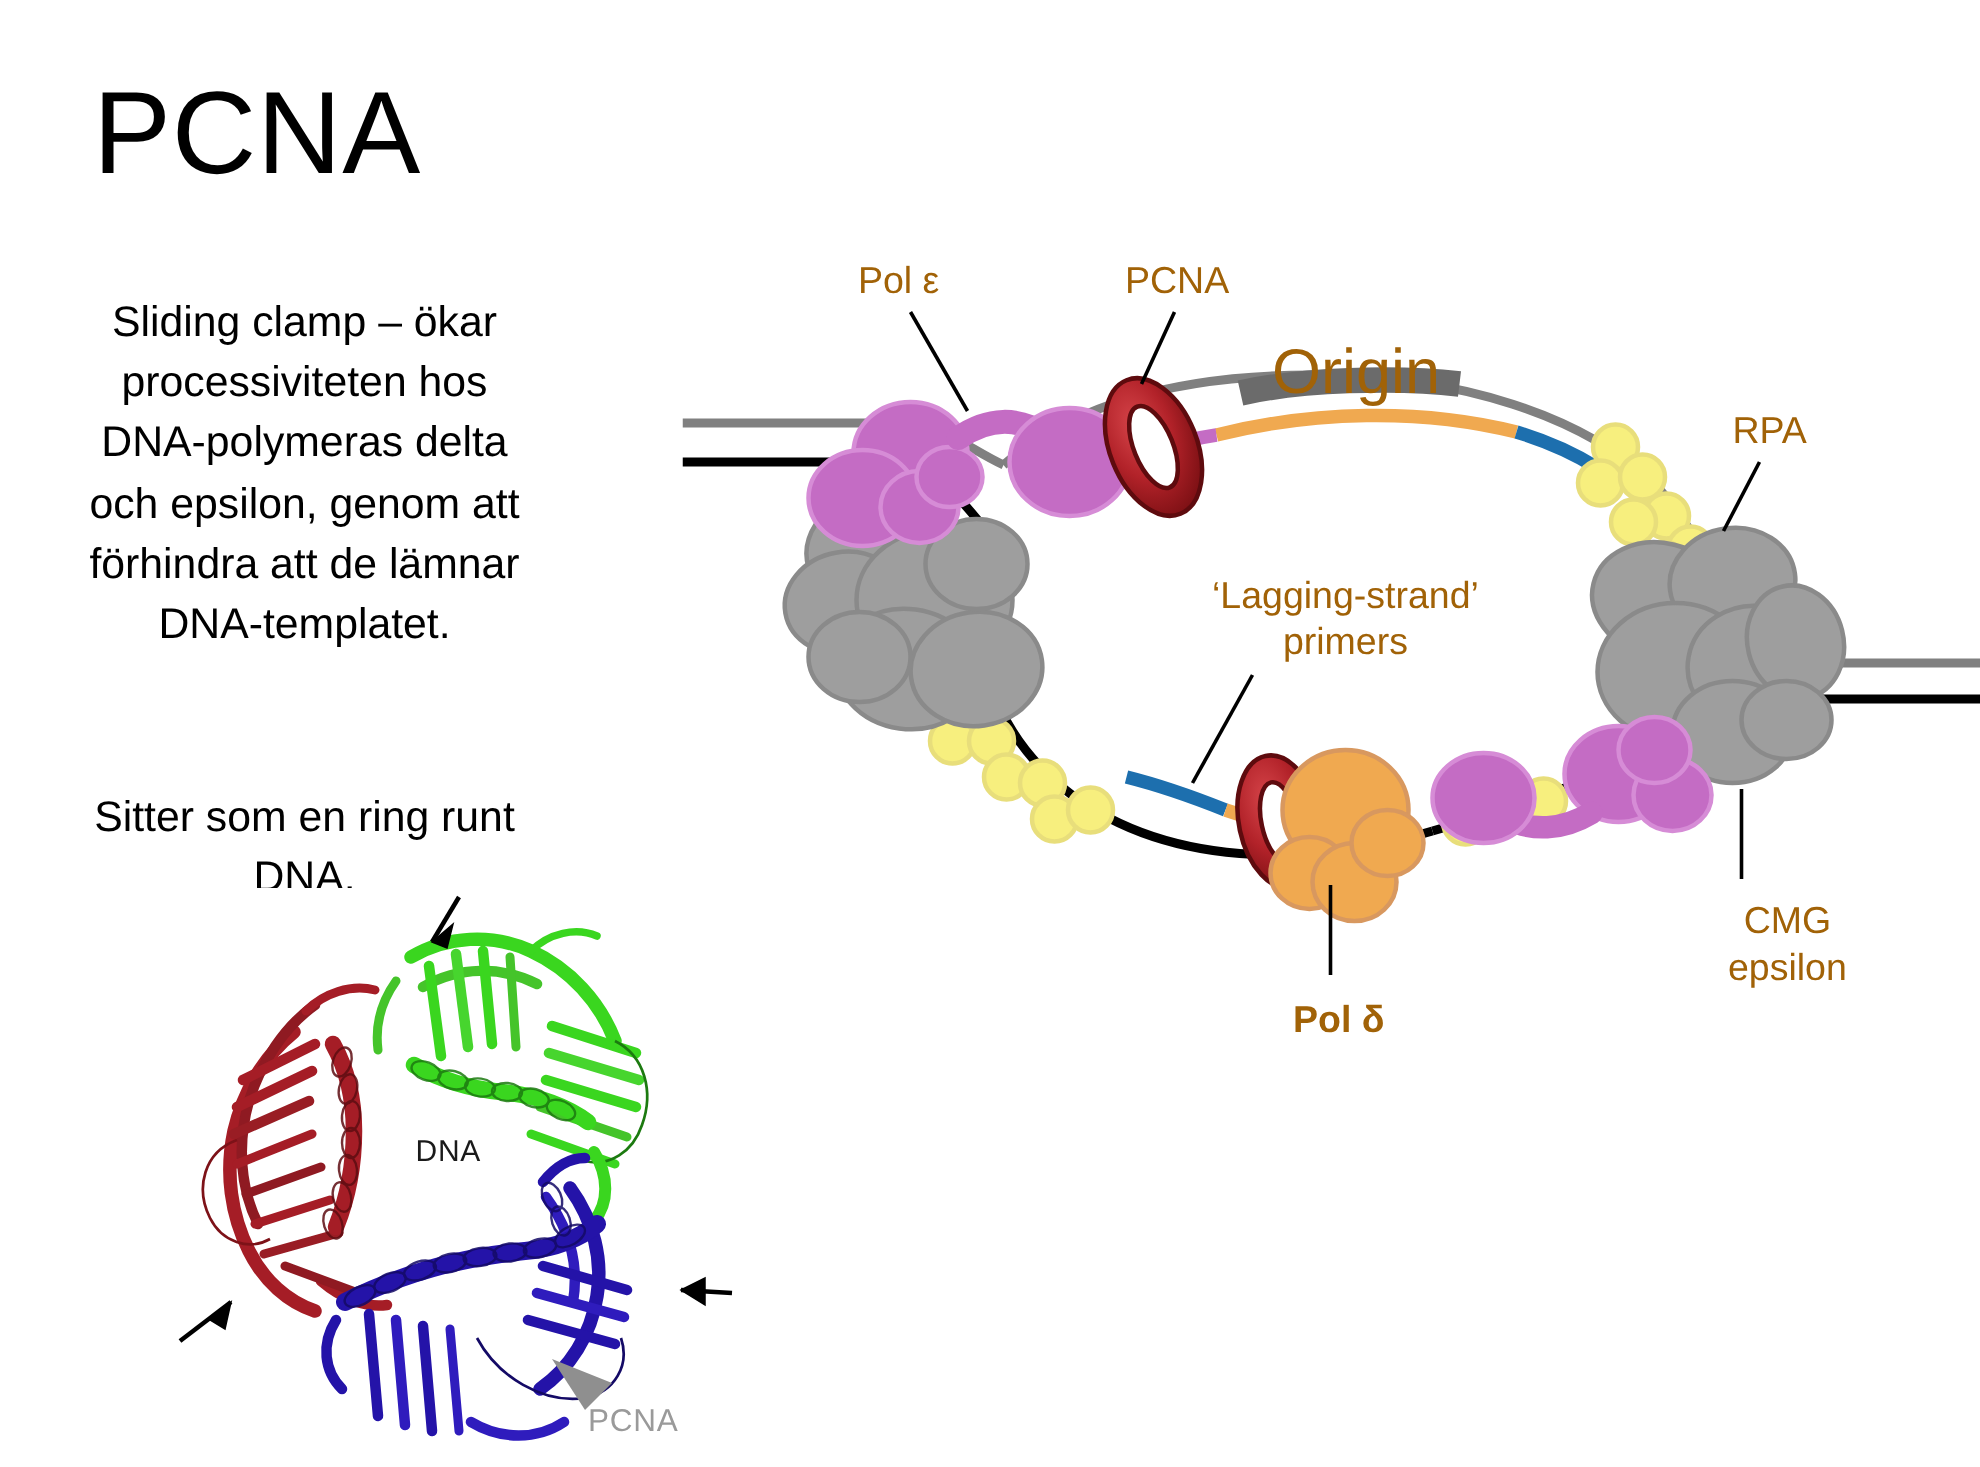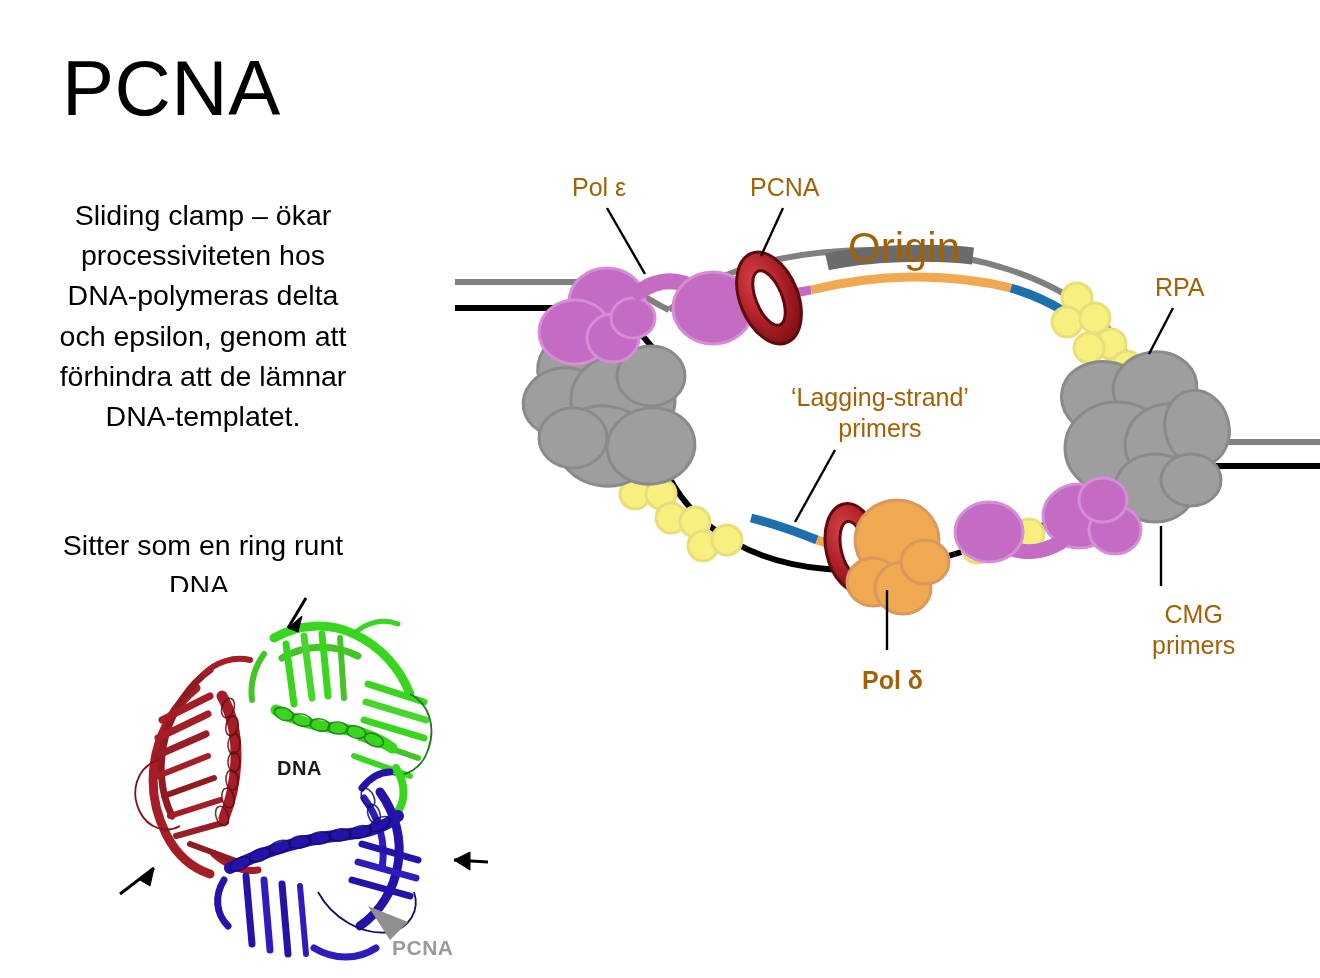--- a/index.html
+++ b/index.html
@@ -29,21 +29,21 @@
   #para-1{top:195px;}
   #para-2{top:525px;}
 
   
   #pcna-structure{
     position:absolute;left:118px;top:592px;
     width:372px;height:386px;
   }
   #pcna-structure svg{display:block;width:100%;height:100%;}
   .struct-label{
-    position:absolute;font-weight:bold;
+    position:absolute;font-weight:normal;
     letter-spacing:0.5px;
   }
   #struct-label-dna{
     left:277px;top:757px;font-size:20px;color:#1a1a1a;
   }
   #struct-label-idcl{
     left:392px;top:936px;font-size:21px;color:#9a9a9a;
   }
 
   
@@ -54,21 +54,21 @@
   #replication-diagram svg{display:block;width:100%;height:100%;}
 
   .diag-label{
     position:absolute;color:#a16207;font-size:25px;
     line-height:1.22;white-space:pre;
   }
   #label-pol-epsilon{left:572px;top:172px;}
   #label-pcna{left:750px;top:172px;}
   #label-origin{left:848px;top:222px;font-size:42px;}
   #label-rpa{left:1155px;top:272px;}
-  #label-lagging{left:791px;top:382px;}
+  #label-lagging{left:808px;top:382px;}
   #label-cmg{left:1152px;top:599px;}
   #label-pol-delta{left:862px;top:665px;font-weight:bold;}
 </style>
 </head>
 <body>
 
 <div class="slide">
 
   <div id="page-title">PCNA</div>
 
@@ -359,16 +359,16 @@
     </svg>
   </div>
 
   <div class="diag-label" id="label-pol-epsilon">Pol ε</div>
   <div class="diag-label" id="label-pcna">PCNA</div>
   <div class="diag-label" id="label-origin">Origin</div>
   <div class="diag-label" id="label-rpa">RPA</div>
   <div class="diag-label" id="label-lagging">‘Lagging-strand’
 primers</div>
   <div class="diag-label" id="label-cmg">CMG
-primers</div>
+epsilon</div>
   <div class="diag-label" id="label-pol-delta">Pol δ</div>
 
 </div>
 
 </body></html>

